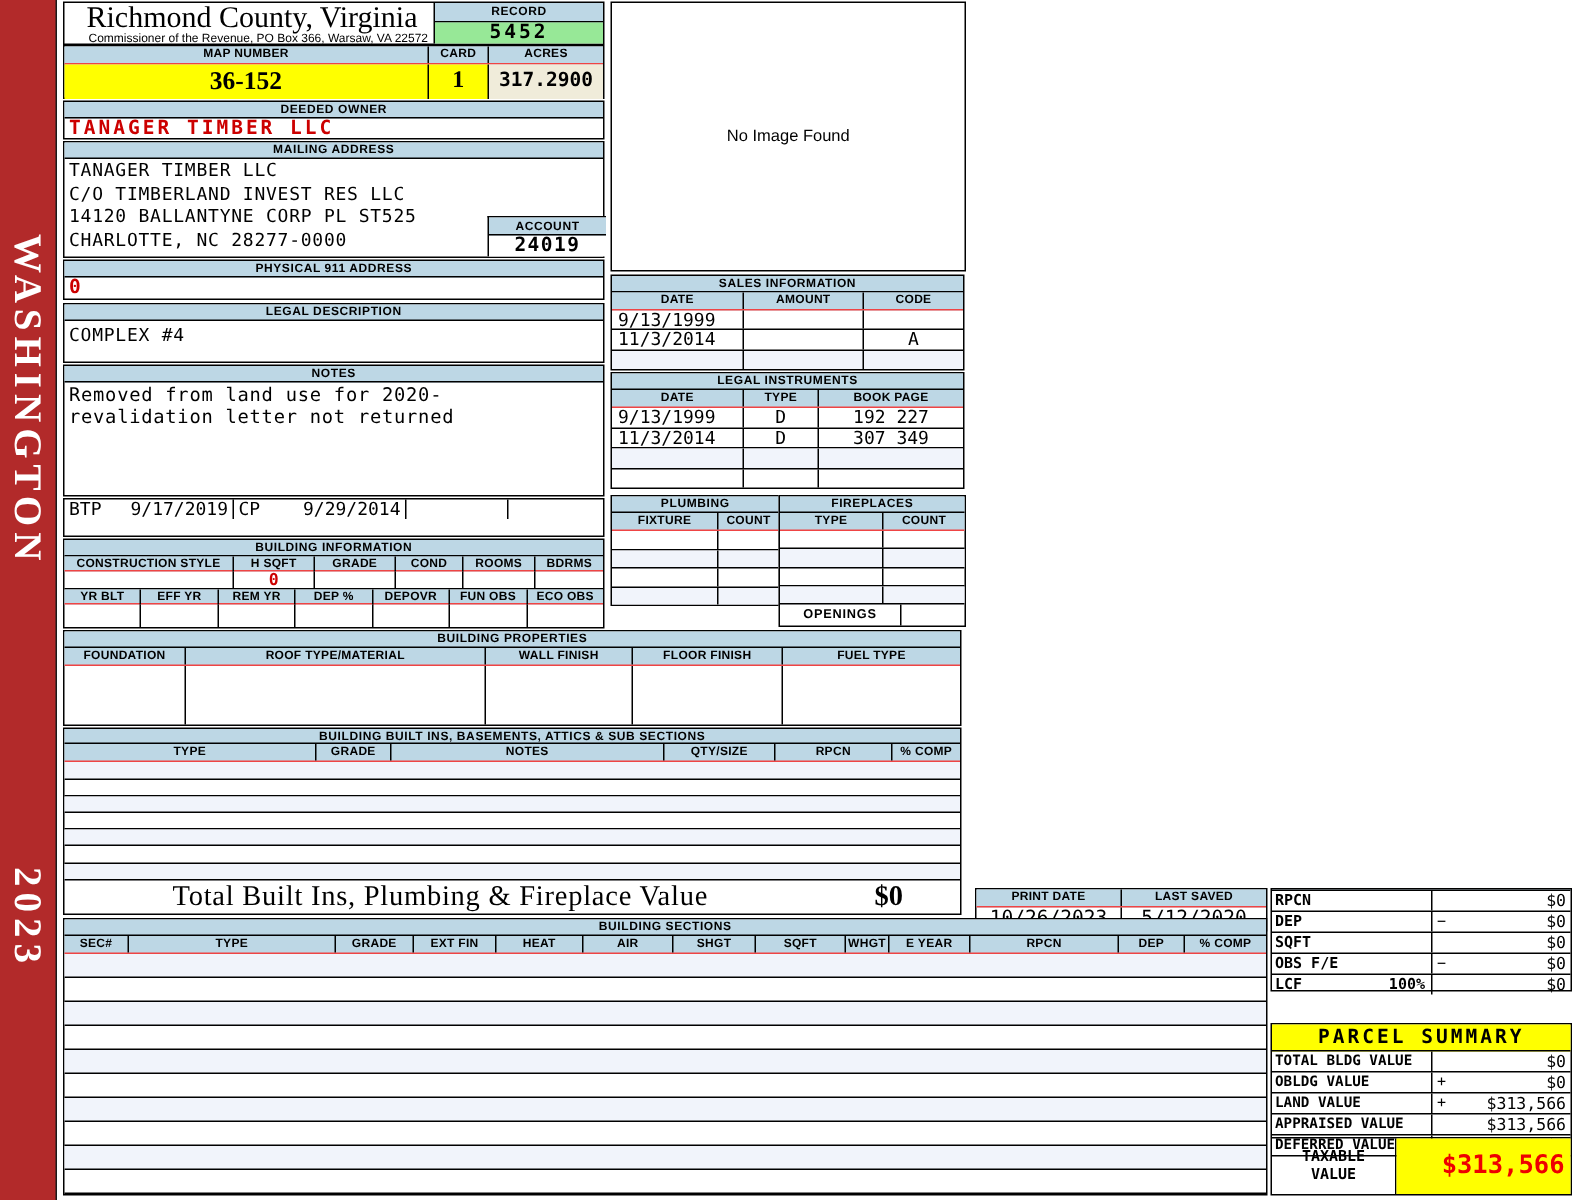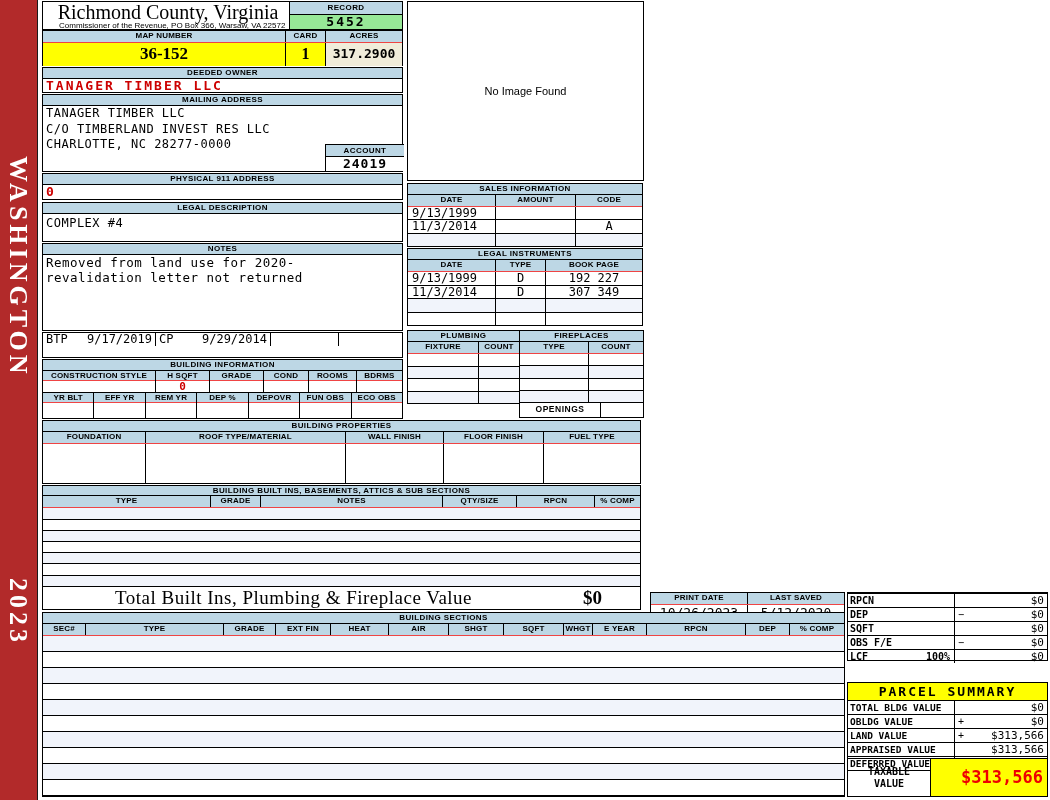--- a/index.html
+++ b/index.html
@@ -99,21 +99,21 @@
   .bi6>div:nth-child(5){width:48px}.bi6>div:nth-child(6){flex:1}
   .bi7>div{flex:1}
   #binfo .hrow{height:10px}#binfo .hrow>div{height:10px}
   #binfo .vr1{height:12px}
   #binfo .vr1>div{font-family:"DejaVu Sans Mono",monospace;font-weight:bold;font-size:11px;
                   text-align:center;line-height:11px}
   #binfo .vr2{flex:1;border-bottom:none}
 
   
   #bprops{left:42px;top:420px;width:599px;height:64px;display:flex;flex-direction:column}
-  .bp5>div:nth-child(1){width:103px}.bp5>div:nth-child(2){width:200px}
+  .bp5>div:nth-child(1){width:81px}.bp5>div:nth-child(2){width:200px}
   .bp5>div:nth-child(3){width:98px}.bp5>div:nth-child(4){width:100px}
   .bp5>div:nth-child(5){flex:1}
   #bprops .r{flex:1;border-bottom:none}
 
   
   #builtins{left:42px;top:485px;width:599px;height:125px;display:flex;flex-direction:column}
   .sub6>div:nth-child(1){width:168px}.sub6>div:nth-child(2){width:50px}
   .sub6>div:nth-child(3){width:182px}.sub6>div:nth-child(4){width:74px}
   .sub6>div:nth-child(5){width:78px}.sub6>div:nth-child(6){flex:1}
   .fill{border-bottom:1px solid #000;height:12px}
@@ -224,20 +224,21 @@
 <div class="box" id="deeded">
   <div class="bar">DEEDED OWNER</div>
   <div id="deededval">TANAGER TIMBER LLC</div>
 </div>
 
 <div class="box" id="mailing">
   <div class="bar">MAILING ADDRESS</div>
   <div id="mailbody">
     <div class="addr">TANAGER TIMBER LLC</div>
     <div class="addr">C/O TIMBERLAND INVEST RES LLC</div>
+    <div class="addr">14120 BALLANTYNE CORP PL ST525</div>
     <div class="addr">CHARLOTTE, NC 28277-0000</div>
     <div id="account">
       <div class="bar">ACCOUNT</div>
       <div id="accountval">24019</div>
     </div>
   </div>
 </div>
 
 <div class="box" id="phys">
   <div class="bar">PHYSICAL 911 ADDRESS</div>

